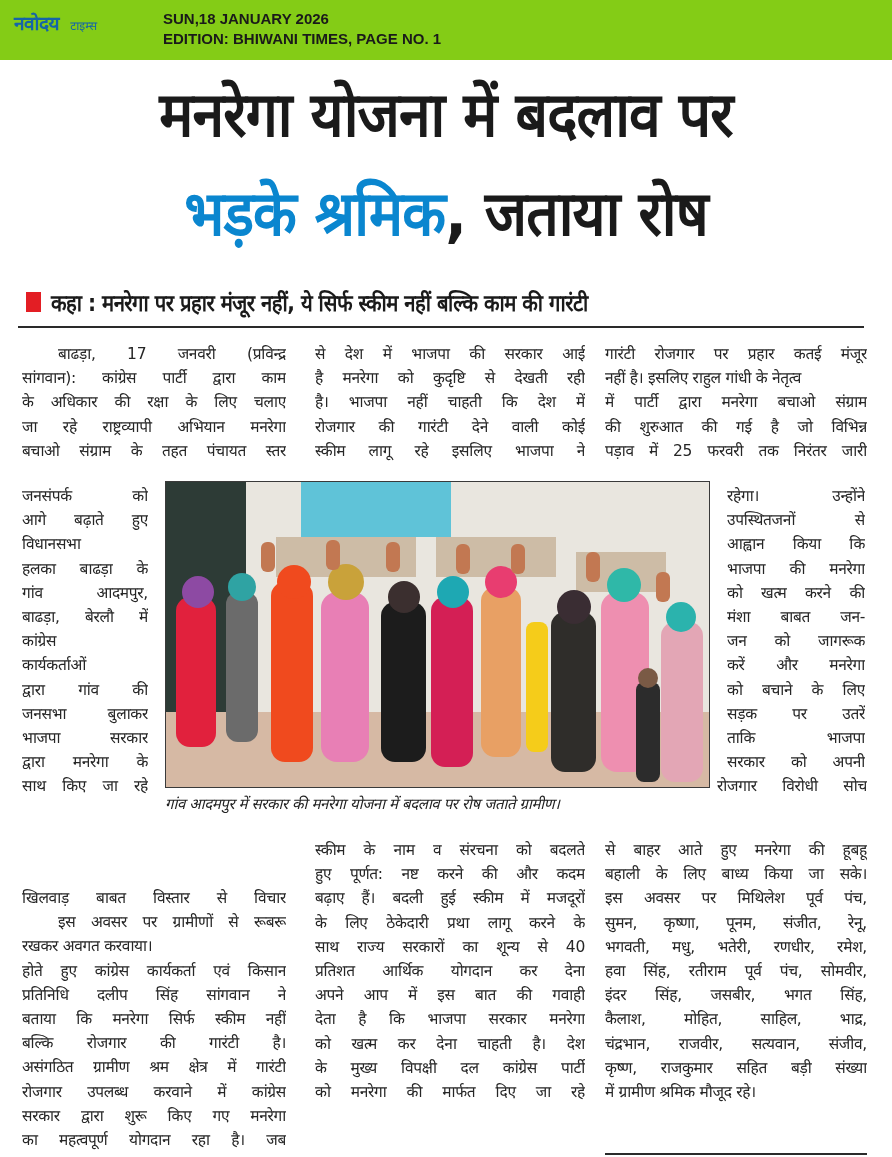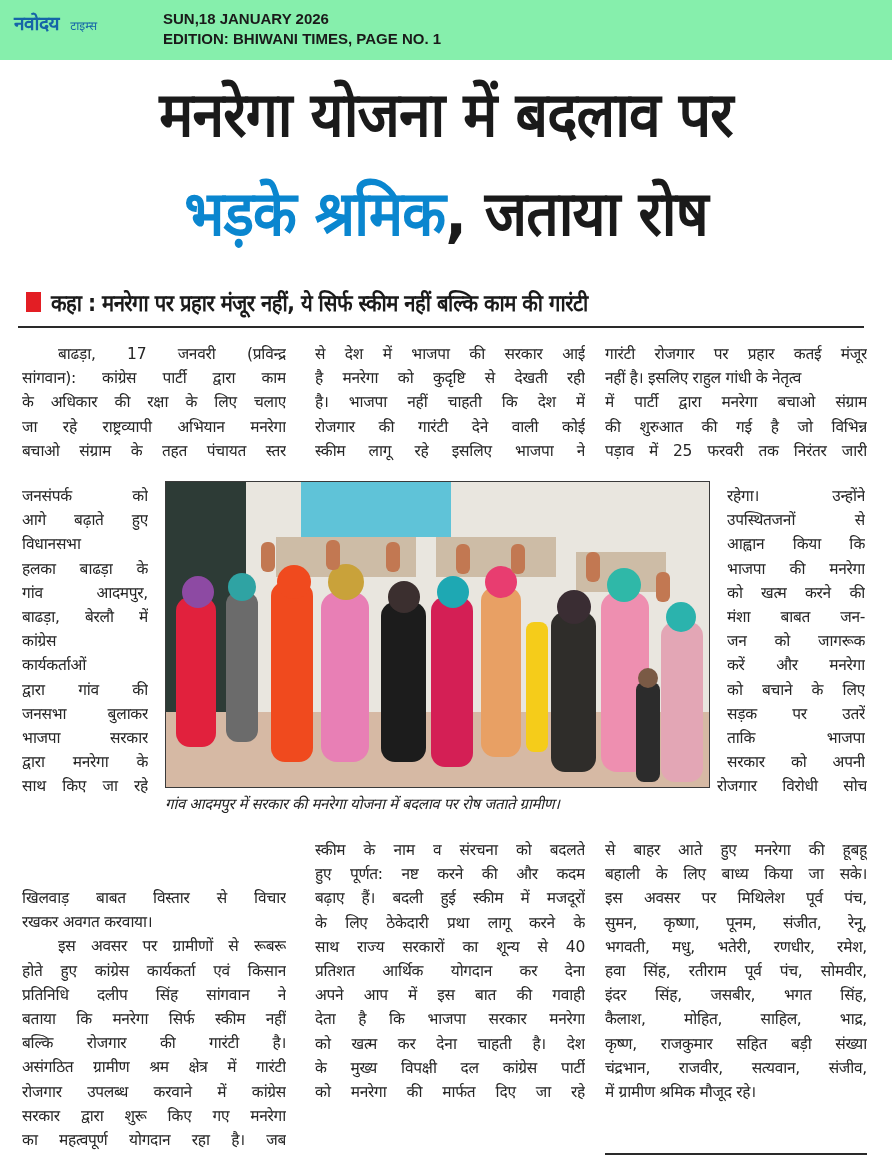--- a/index.html
+++ b/index.html
@@ -1,19 +1,19 @@
 <!DOCTYPE html>
 <html><head>
 <meta charset="utf-8">
 <style>
   * { box-sizing: border-box; margin: 0; padding: 0; }
   html, body { width: 892px; height: 1157px; background: #ffffff; overflow: hidden; }
   body { font-family: "DejaVu Sans", sans-serif; color: #1f1f1f; position: relative; }
 
-  .topbar { position: absolute; left: 0; top: 0; width: 892px; height: 60px; background: #86efac; }
+  .topbar { position: absolute; left: 0; top: 0; width: 892px; height: 60px; background: #84cc16; }
   .logo { position: absolute; left: 14px; top: 10px; display: flex; align-items: baseline; }
   .logo-main { font-family: "DejaVu Sans", sans-serif; font-weight: bold; font-size: 19px; color: #1565a8; letter-spacing: -0.5px; }
   .logo-sub { font-family: "DejaVu Sans", sans-serif; font-size: 12px; color: #1565a8; margin-left: 11px; }
   .edition { position: absolute; left: 163px; top: 9px; font-family: "Liberation Sans", sans-serif; font-weight: bold; font-size: 15px; line-height: 20px; color: #1a1a1a; }
 
   .headline { position: absolute; left: 0; width: 892px; text-align: center; font-family: "DejaVu Sans", sans-serif; font-weight: bold; color: #1a1a1a; letter-spacing: -1px; }
   .hl1 { top: 70px; font-size: 62px; line-height: 90px; transform: scaleX(0.92); }
   .hl2 { top: 164px; font-size: 62px; line-height: 100px; transform: scaleX(0.92); }
   .hl-blue { color: #0a86cf; }
 
@@ -73,22 +73,22 @@
   <span class="line" style="text-align-last:left;">कार्यकर्ताओं</span>
   <span class="line">द्वारा गांव की</span>
   <span class="line">जनसभा बुलाकर</span>
   <span class="line">भाजपा सरकार</span>
   <span class="line">द्वारा मनरेगा के</span>
   <span class="line">साथ किए जा रहे</span>
 </div>
 
 <div class="col body-text" style="left:22px; top:838px; width:264px;margin-top:48px;">
   <span class="line">खिलवाड़ बाबत विस्तार से विचार</span>
+  <span class="line indent">इस अवसर पर ग्रामीणों से रूबरू</span>
   <span class="line" style="text-align-last:left;">रखकर अवगत करवाया।</span>
-  <span class="line indent">इस अवसर पर ग्रामीणों से रूबरू</span>
   <span class="line">होते हुए कांग्रेस कार्यकर्ता एवं किसान</span>
   <span class="line">प्रतिनिधि दलीप सिंह सांगवान ने</span>
   <span class="line">बताया कि मनरेगा सिर्फ स्कीम नहीं</span>
   <span class="line">बल्कि रोजगार की गारंटी है।</span>
   <span class="line">असंगठित ग्रामीण श्रम क्षेत्र में गारंटी</span>
   <span class="line">रोजगार उपलब्ध करवाने में कांग्रेस</span>
   <span class="line">सरकार द्वारा शुरू किए गए मनरेगा</span>
   <span class="line">का महत्वपूर्ण योगदान रहा है। जब</span>
 </div>
 
@@ -140,22 +140,22 @@
 
 <div class="col body-text" style="left:605px; top:838px; width:262px;">
   <span class="line">से बाहर आते हुए मनरेगा की हूबहू</span>
   <span class="line">बहाली के लिए बाध्य किया जा सके।</span>
   <span class="line">इस अवसर पर मिथिलेश पूर्व पंच,</span>
   <span class="line">सुमन, कृष्णा, पूनम, संजीत, रेनू,</span>
   <span class="line">भगवती, मधु, भतेरी, रणधीर, रमेश,</span>
   <span class="line">हवा सिंह, रतीराम पूर्व पंच, सोमवीर,</span>
   <span class="line">इंदर सिंह, जसबीर, भगत सिंह,</span>
   <span class="line">कैलाश, मोहित, साहिल, भाद्र,</span>
+  <span class="line">चंद्रभान, राजवीर, सत्यवान, संजीव,</span>
   <span class="line">कृष्ण, राजकुमार सहित बड़ी संख्या</span>
-  <span class="line">चंद्रभान, राजवीर, सत्यवान, संजीव,</span>
   <span class="line" style="text-align-last:left;">में ग्रामीण श्रमिक मौजूद रहे।</span>
 </div>
 
 <div class="photo">
   <svg width="545" height="307" viewBox="0 0 545 307">
     <rect x="0" y="0" width="545" height="307" fill="#e9e6df"></rect>
     <rect x="0" y="0" width="80" height="230" fill="#2d3b36"></rect>
     <rect x="135" y="0" width="150" height="55" fill="#5fc3d8"></rect>
     <rect x="110" y="55" width="140" height="40" fill="#cdbca6"></rect>
     <rect x="270" y="55" width="120" height="40" fill="#cdbca6"></rect>

